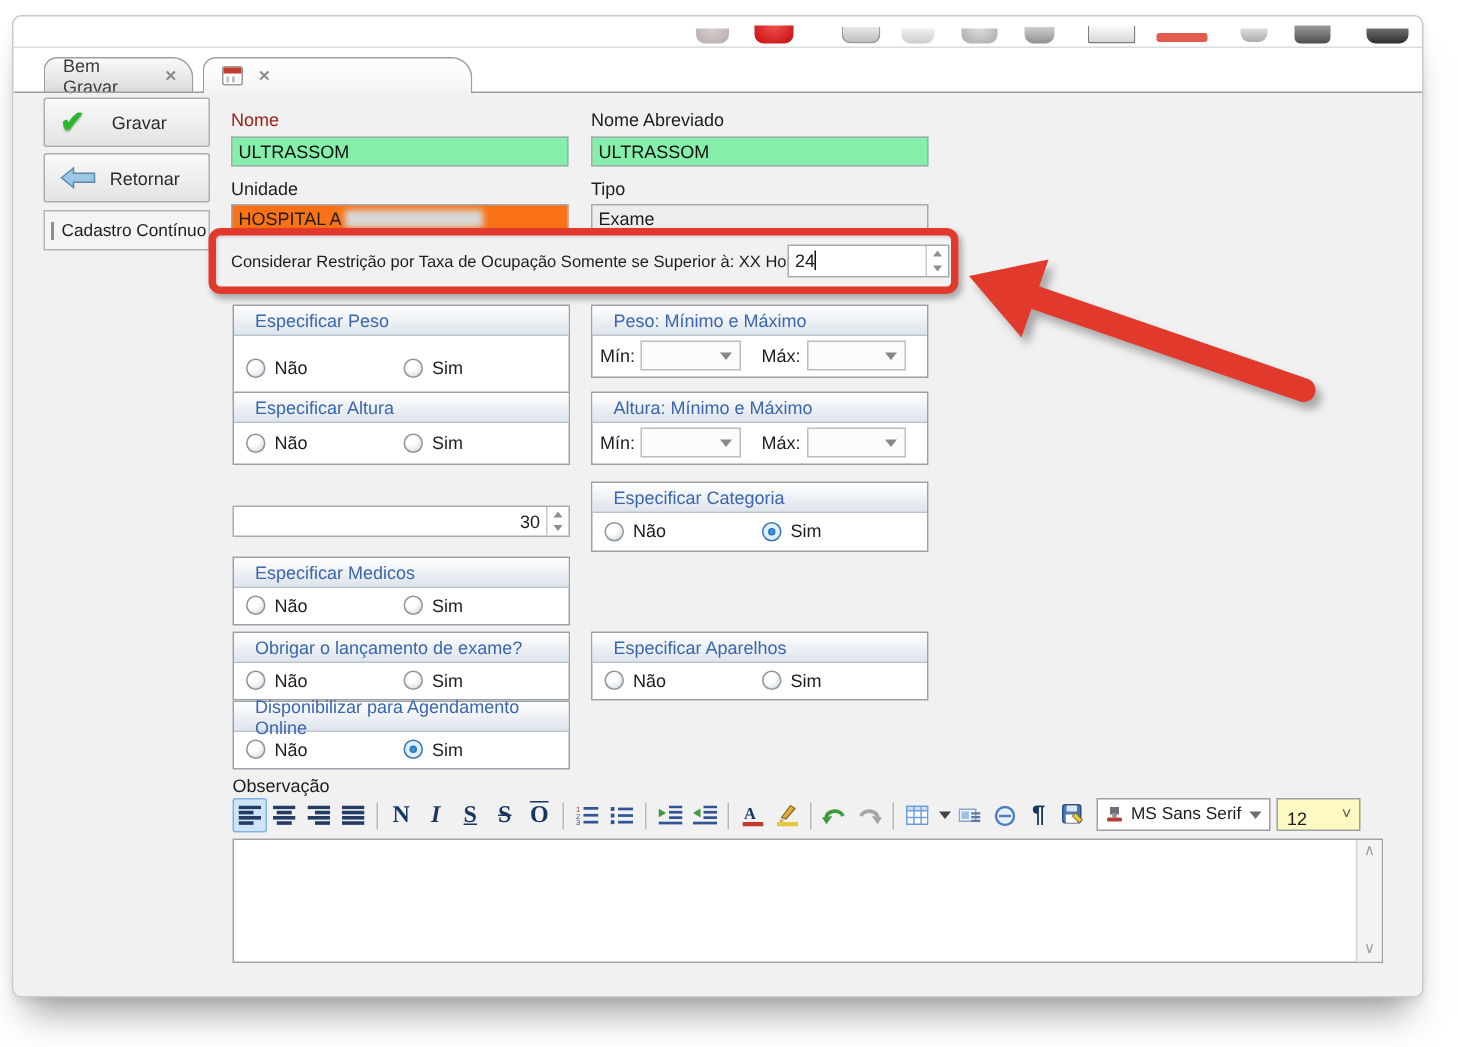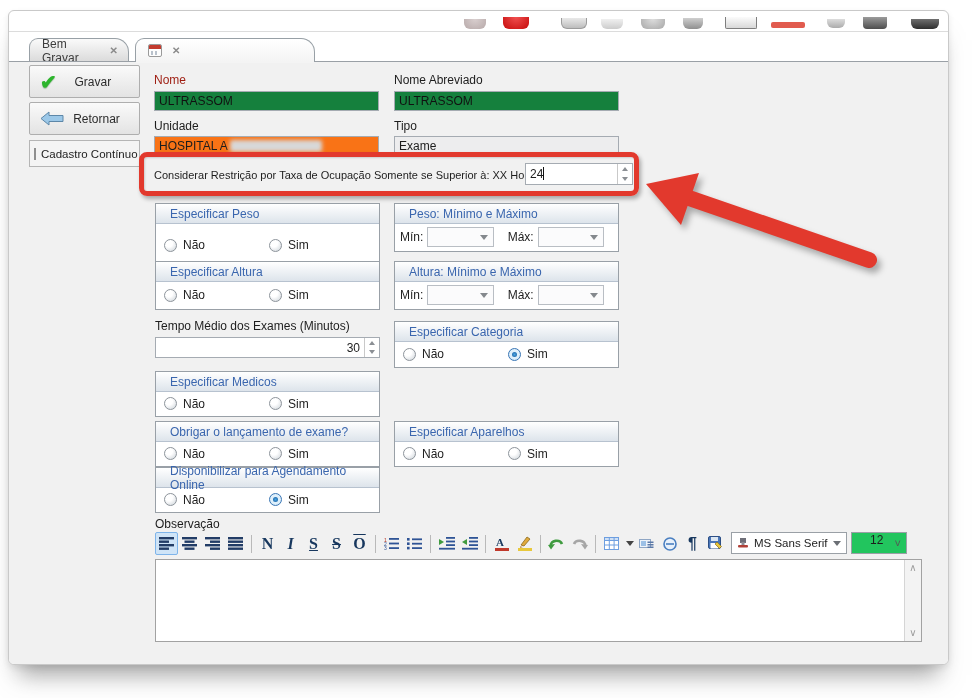--- a/index.html
+++ b/index.html
@@ -38,21 +38,21 @@
   .side-btn .lbl { flex:1; text-align:center; color:#2c2c2c; }
   .chk-panel { position:absolute; left:20px; width:111px; height:27px; background:#f4f4f4;
     border:1px solid #b5b5b5; display:flex; align-items:center; gap:5px; padding:0 4px; }
   .checkbox { width:12px; height:12px; background:#fff; border:1px solid #8f8f8f; box-shadow:inset 1px 1px 2px #d9d9d9; }
   .chk-panel .lbl { font-size:11.5px; white-space:nowrap; }
   .check-glyph { color:#2db52d; font-size:20px; font-weight:bold; line-height:1; text-shadow:0 1px 1px rgba(0,90,0,.35); }
 
   
   .flabel { position:absolute; font-size:12px; color:#1d1d1d; white-space:nowrap; }
   .flabel.red { color:#9e1c10; }
-  .tbox { position:absolute; height:20px; background:#15803d; border:1px solid #a5abb2;
+  .tbox { position:absolute; height:20px; background:#86efac; border:1px solid #a5abb2;
     font-family:"Liberation Sans",sans-serif; font-size:12px; padding:0 4px; color:#111; }
   input.tbox { outline:none; }
   .combo { position:absolute; height:20px; background:#f97316; border:1px solid #a5abb2;
     display:flex; align-items:center; padding:0 18px 0 4px; }
   .combo .arrow { position:absolute; right:5px; top:50%; margin-top:-2px; width:0; height:0;
     border-left:4px solid transparent; border-right:4px solid transparent; border-top:5px solid #5f6artf; border-top-color:#5f646b; }
   .combo.disabled { background:#ededee; }
   .combo.disabled .arrow { border-top-color:#b4b8bd; }
   .blurval { display:inline-block; width:92px; height:12px; margin-left:2px; background:#d8d8d8; filter:blur(2px); border-radius:2px; }
 
@@ -97,22 +97,22 @@
   .glyph.italic { font-style:italic; font-weight:bold; }
   .glyph.und { text-decoration:underline; }
   .glyph.strike { text-decoration:line-through; }
   .glyph.over { text-decoration:overline; }
   .pmark { font-size:16px; color:#17375e; font-weight:bold; }
   .dd-arrow { width:0;height:0;border-left:4px solid transparent;border-right:4px solid transparent;border-top:5px solid #444; margin-left:2px; }
   .fontcombo { position:absolute; height:22px; background:#fff; border:1px solid #9aa0a6;
     display:flex; align-items:center; gap:5px; padding:0 16px 0 5px; font-size:11.5px; }
   .fontcombo .arrow { position:absolute; right:5px; top:50%; margin-top:-2px; width:0; height:0;
     border-left:4px solid transparent; border-right:4px solid transparent; border-top:5px solid #6b6f75; }
-  .sizecombo { position:absolute; height:22px; background:#22c55e; border:1px solid #9aa0a6;
-    display:flex; align-items:flex-start; padding:0 20px 0 18px; }
+  .sizecombo { position:absolute; height:22px; background:#fef9c3; border:1px solid #9aa0a6;
+    display:flex; align-items:flex-end; padding:0 20px 0 6px; }
   .sizecombo .chev { position:absolute; right:5px; top:4px; color:#555; font-size:11px; }
 
   
   .editarea { position:absolute; background:#fff; border:1px solid #a2a2a2; }
   .vscroll { position:absolute; right:0; top:0; bottom:0; width:17px; background:#f3f3f3; border-left:1px solid #d5d5d5; }
   .vscroll .a { position:absolute; left:0; right:0; height:16px; color:#9d9d9d; font-size:10px; text-align:center; line-height:16px; }
   .vscroll .a.up { top:0; } .vscroll .a.dn { bottom:0; }
 </style>
 </head>
 <body>
@@ -243,21 +243,20 @@
         <span class="mm-combo">
             <span class="arrow"></span>
           </span>
         <span class="mm-lbl">Máx:</span>
         <span class="mm-combo">
             <span class="arrow"></span>
           </span>
       </div>
     </div>
 
-    <div class="flabel" style="left:146px;top:308px;">Tempo Médio dos Exames (Minutos)</div>
     <div class="spinbox" style="left:146px;top:326px;width:225px;height:21px;">
       <span class="val right">30</span>
       <span class="spincol">
         <div>
             <span class="tri-up"></span>
           </div>
         <div>
             <span class="tri-dn"></span>
           </div>
       </span>

